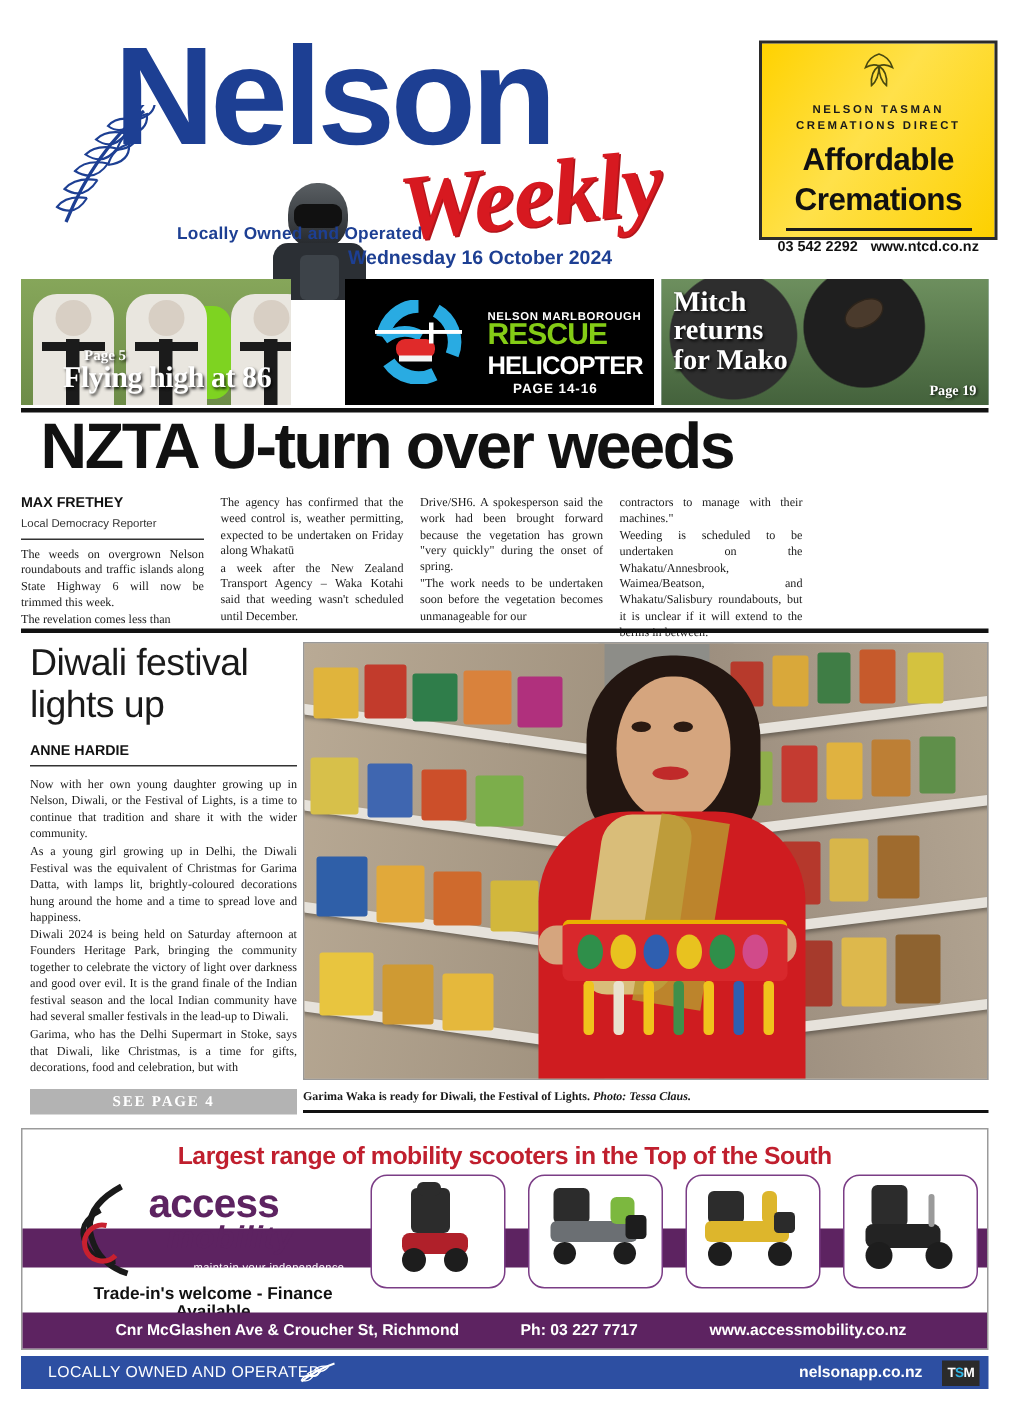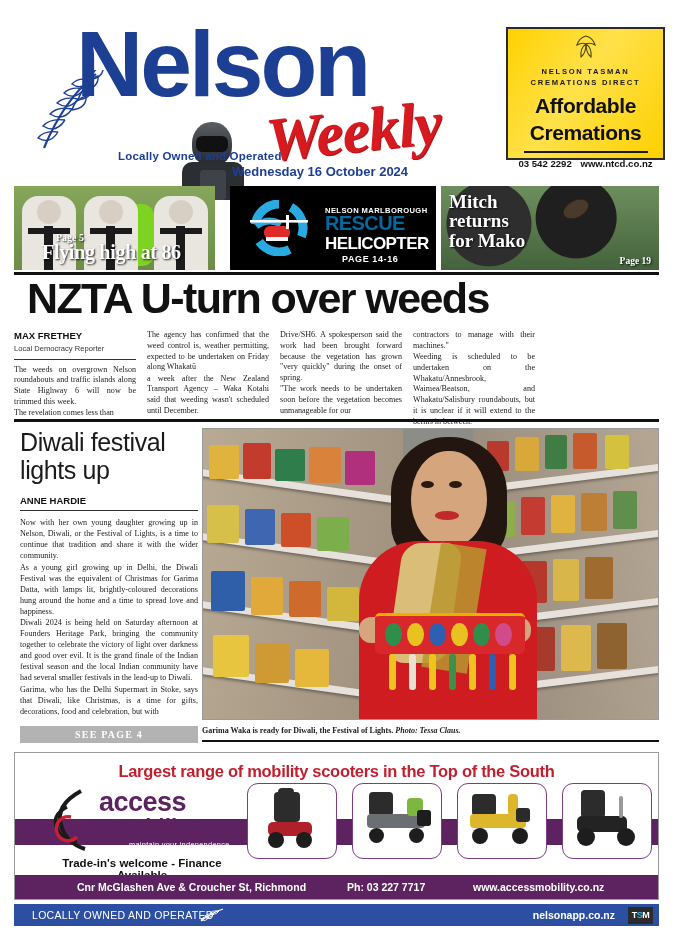--- a/index.html
+++ b/index.html
@@ -37,21 +37,21 @@
     letter-spacing:1.7px;color:#1a1a1a;line-height:1.5;}
   .ad-cre-main{font-family:"Liberation Sans",sans-serif;font-size:21px;font-weight:bold;
     color:#111;line-height:1.02;margin-top:6px;letter-spacing:-0.4px;}
   .ad-cre-rule{width:124px;height:2.5px;background:#1a1a1a;margin:7px auto 5px;}
   .ad-cre-foot{font-family:"Liberation Sans",sans-serif;font-size:9.6px;font-weight:bold;color:#111;}
   .ad-cre-foot span{margin:0 3px;}
 
   
   .teasers{position:absolute;left:14px;top:186px;width:645px;height:84px;}
   .teaser{position:absolute;top:0;height:84px;overflow:hidden;}
-  .t1{left:0;width:201px;background:linear-gradient(#86a65a,#6d8c48);text-align:right;}
+  .t1{left:0;width:180px;background:linear-gradient(#86a65a,#6d8c48);text-align:right;}
   .t2{left:216px;width:206px;background:#000;}
   .t3{left:427px;width:218px;background:linear-gradient(#3f6f4c,#274b34);}
 
   
   .sd{position:absolute;bottom:0;width:54px;height:74px;border-radius:16px 16px 0 0;background:#e9e6df;}
   .sd i{position:absolute;left:50%;transform:translateX(-50%);top:4px;width:24px;height:24px;border-radius:50%;
     background:#d8cfc4;}
   .sd b{position:absolute;left:6px;top:32px;width:42px;height:6px;background:#1b1b1b;}
   .sd u{position:absolute;left:22px;top:30px;width:9px;height:44px;background:#1b1b1b;}
   .sd-a{left:8px}.sd-b{left:70px}.sd-c{left:140px}
@@ -67,21 +67,21 @@
       radial-gradient(circle at 62% 38%,#1f1f1f 0 40px,transparent 41px),
       linear-gradient(#6d8f5e,#44623c);}
   .ball{position:absolute;left:121px;top:14px;width:26px;height:16px;border-radius:50%/50%;
     background:#4a3a2c;transform:rotate(-28deg);border:1px solid #2d241b;}
 
   
   .heli-logo{position:absolute;left:12px;top:14px;width:74px;height:56px;}
   .heli-t1{position:absolute;left:95px;top:20px;font-family:"Liberation Sans",sans-serif;
     font-size:7.6px;font-weight:bold;color:#fff;letter-spacing:.4px;}
   .heli-t2{position:absolute;left:95px;top:28px;font-family:"Liberation Sans",sans-serif;
-    font-size:20px;font-weight:bold;color:#0369a1;letter-spacing:-0.6px;line-height:.96;}
+    font-size:20px;font-weight:bold;color:#84cc16;letter-spacing:-0.6px;line-height:.96;}
   .heli-t3{position:absolute;left:95px;top:48px;font-family:"Liberation Sans",sans-serif;
     font-size:17px;font-weight:bold;color:#fff;letter-spacing:-0.6px;}
   .heli-pg{position:absolute;left:112px;top:68px;font-family:"Liberation Sans",sans-serif;
     font-size:9px;font-weight:bold;color:#fff;letter-spacing:.6px;}
 
   
   .rule-thick{position:absolute;left:14px;height:3px;background:#111;width:645px;}
   .lead-head{position:absolute;left:14px;top:277px;width:648px;
     font-family:"Liberation Sans",sans-serif;font-weight:bold;font-size:43px;color:#111;
     letter-spacing:-1.6px;line-height:1;margin-left:13px;}

